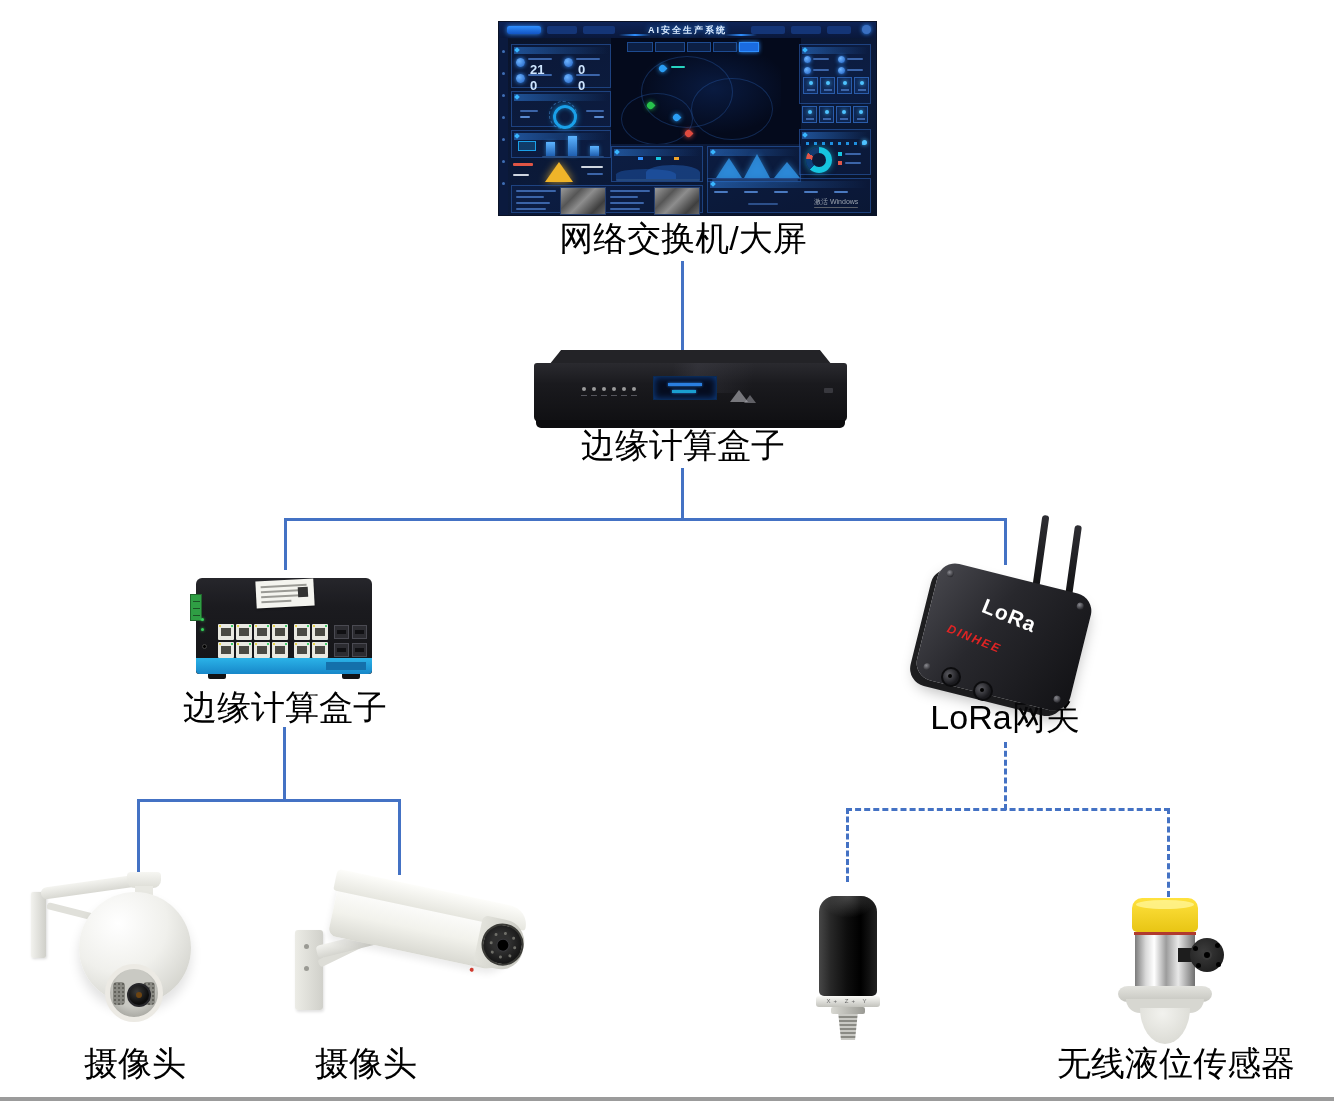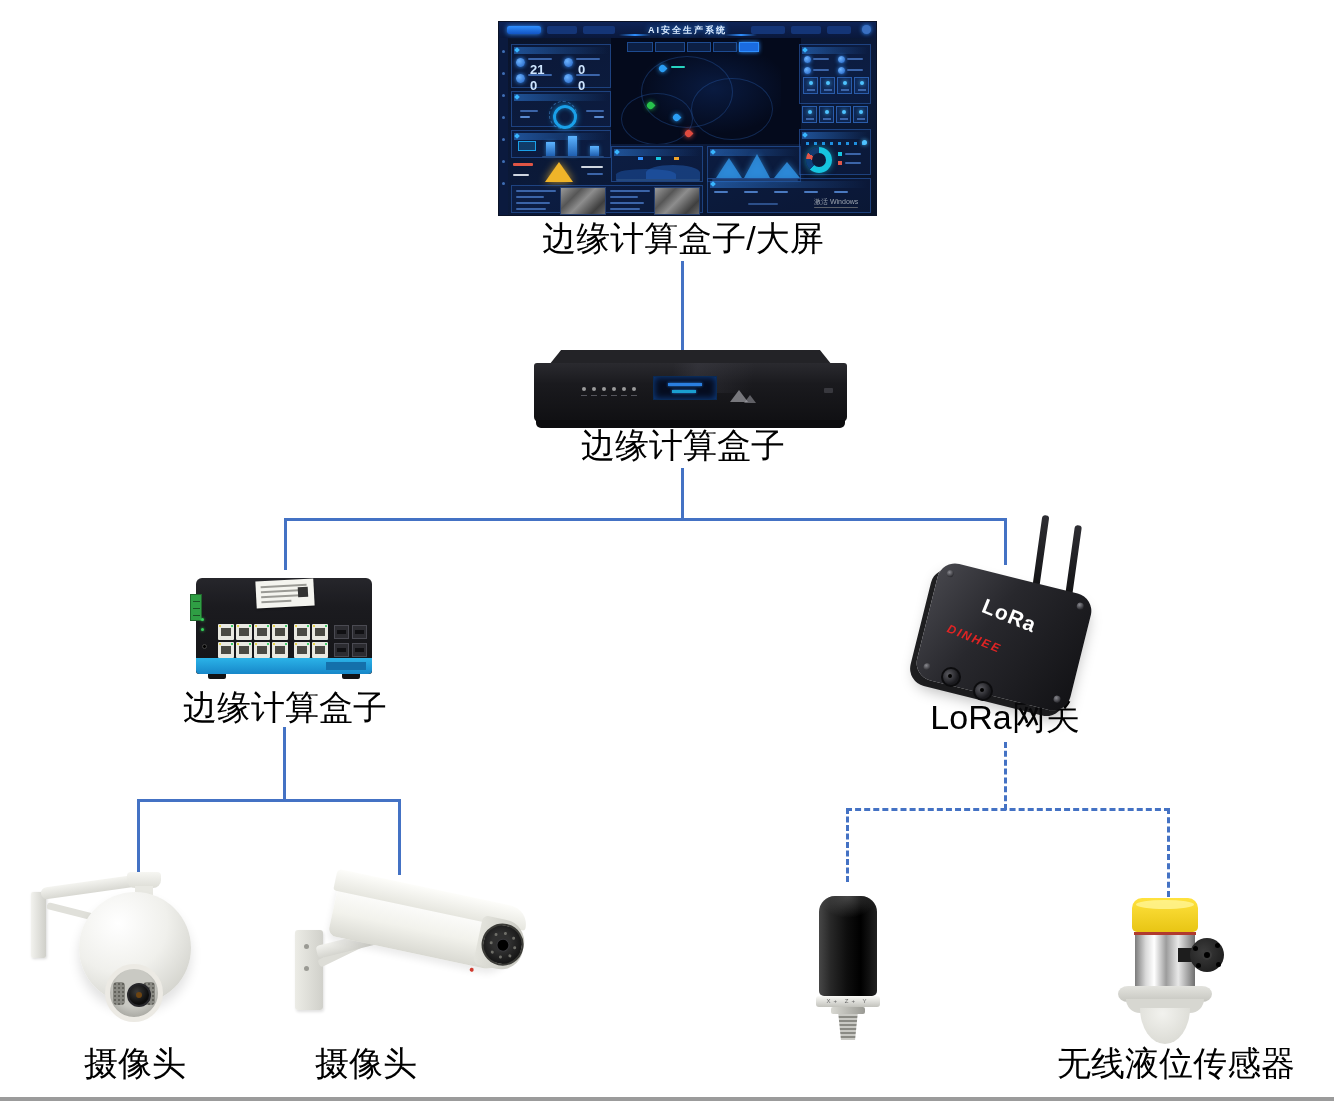--- a/index.html
+++ b/index.html
@@ -333,21 +333,21 @@
       <span class="tb" style="left:36px;top:12px;width:14px;background:#4a79c0;"></span>
       <span class="tb" style="left:66px;top:12px;width:14px;background:#4a79c0;"></span>
       <span class="tb" style="left:96px;top:12px;width:14px;background:#4a79c0;"></span>
       <span class="tb" style="left:126px;top:12px;width:14px;background:#4a79c0;"></span>
       <span class="tb" style="left:40px;top:24px;width:30px;background:#2c4f8a;"></span>
       <span class="db-activation" style="left:106px;top:19px;">激活 Windows</span>
       <span class="tb" style="left:106px;top:28px;width:44px;background:#5a5f68;height:1px;"></span>
     </div>
   </div>
 
-  <div class="node-label" style="left:523px;top:217px;width:320px;">边缘计算盒子/大屏</div>
+  <div class="node-label" style="left:523px;top:217px;width:320px;">网络交换机/大屏</div>
   <div class="node-label" style="left:533px;top:424px;width:300px;">边缘计算盒子</div>
   <div class="node-label" style="left:135px;top:686px;width:300px;">边缘计算盒子</div>
   <div class="node-label" style="left:855px;top:696px;width:300px;">LoRa网关</div>
   <div class="node-label" style="left:15px;top:1042px;width:240px;">摄像头</div>
   <div class="node-label" style="left:246px;top:1042px;width:240px;">摄像头</div>
   <div class="node-label" style="left:1024px;top:1042px;width:304px;">无线液位传感器</div>
 
   <div class="conn" style="left:681px;top:261px;width:3px;height:91px;"></div>
   <div class="conn" style="left:681px;top:468px;width:3px;height:53px;"></div>
   <div class="conn" style="left:284px;top:518px;width:723px;height:3px;"></div>

